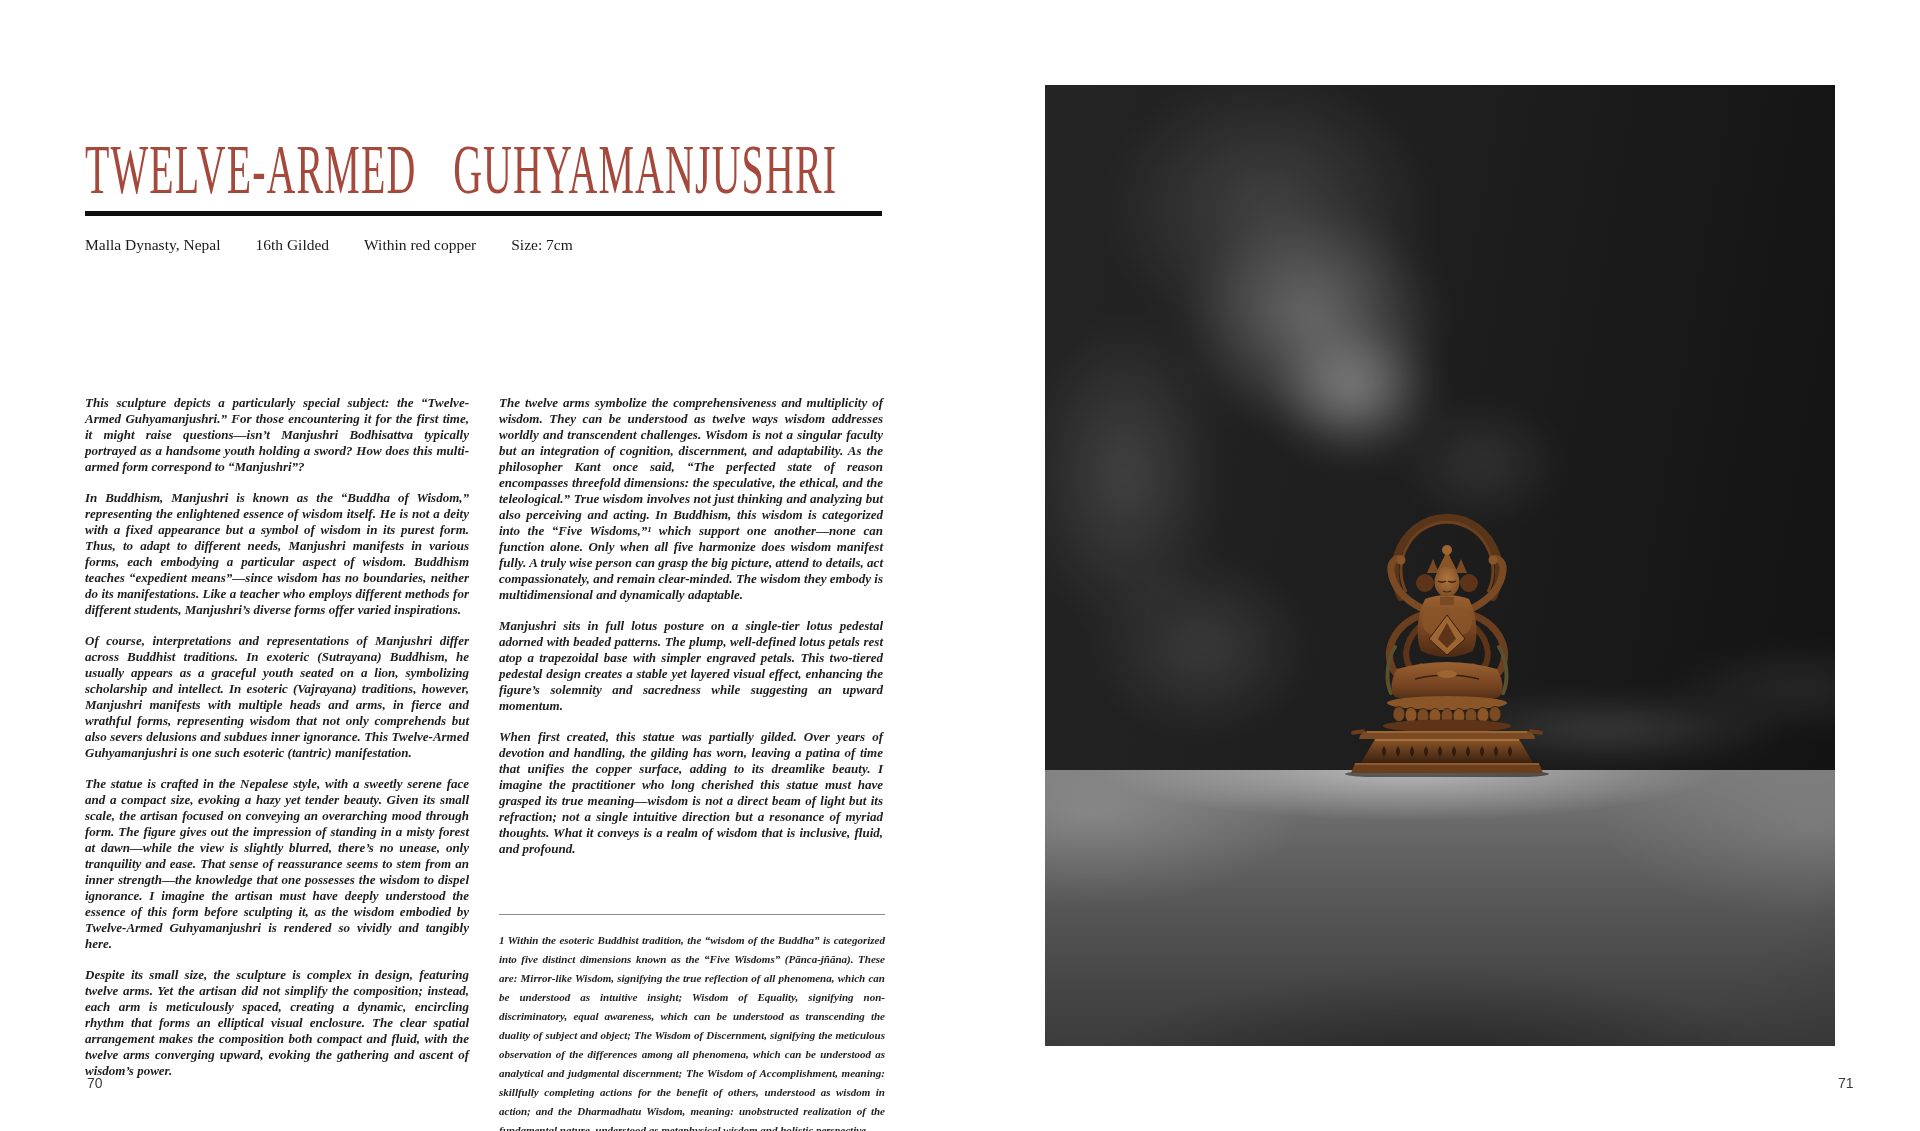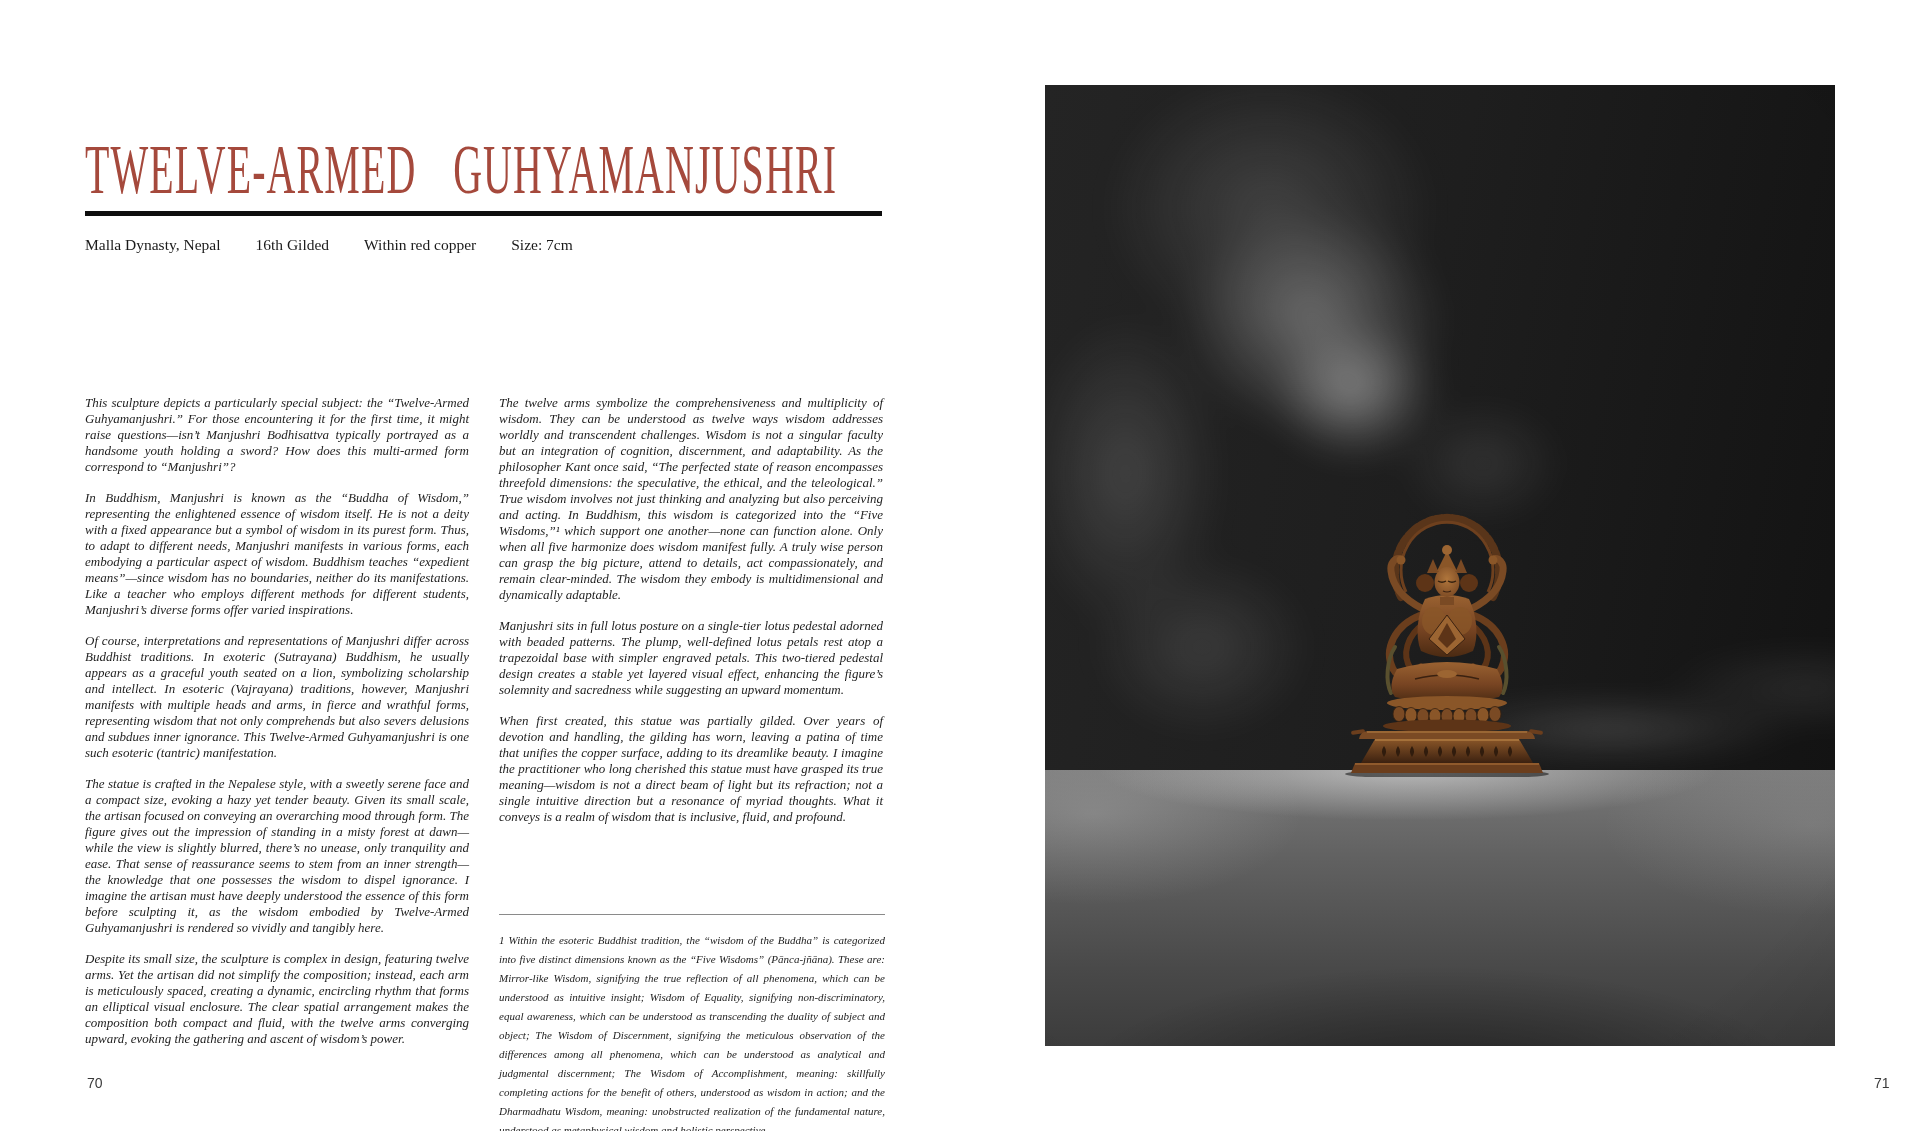--- a/index.html
+++ b/index.html
@@ -27,21 +27,21 @@
     position: absolute; left: 85px; top: 211px;
     width: 797px; height: 5px; background: #0e0e0e;
   }
   .meta-row {
     position: absolute; left: 85px; top: 236px;
     display: flex; gap: 35px;
     font-size: 15.5px; color: #1a1a1a; white-space: nowrap;
   }
   .columns {
     position: absolute; left: 85px; top: 395px;
-    width: 798px; display: flex; gap: 30px;
+    width: 798px; display: flex; gap: 30px; font-weight: bold;
   }
   .col {
     width: 386px;
     font-style: italic;
     font-size: 13px; line-height: 16px;
     text-align: justify;
     color: #1d1d1d;
   }
   .col p { margin: 0 0 15px 0; }
   .col-right { position: relative; min-height: 665px; }
@@ -55,21 +55,21 @@
     font-style: italic; font-size: 11px; line-height: 19px;
     text-align: justify; color: #222;
     margin: 0;
   }
   .page-num {
     position: absolute; top: 1075px;
     font-family: "Liberation Sans", sans-serif;
     font-size: 14px; color: #3a3a3a;
   }
   .page-num-left  { left: 87px; }
-  .page-num-right { left: 1838px; margin-left: 36px; }
+  .page-num-right { left: 1838px; }
 
   
   .photo {
     position: absolute; left: 1045px; top: 85px;
     width: 790px; height: 961px;
     overflow: hidden;
     background: linear-gradient(100deg, #242424 0%, #1e1e1e 45%, #121212 100%);
   }
   .smoke {
     position: absolute; inset: -30px;

